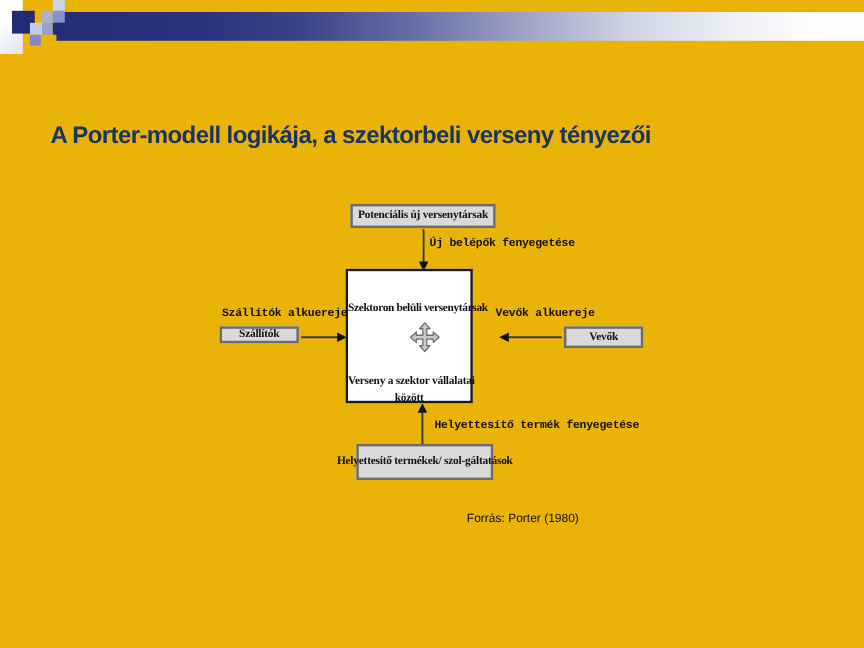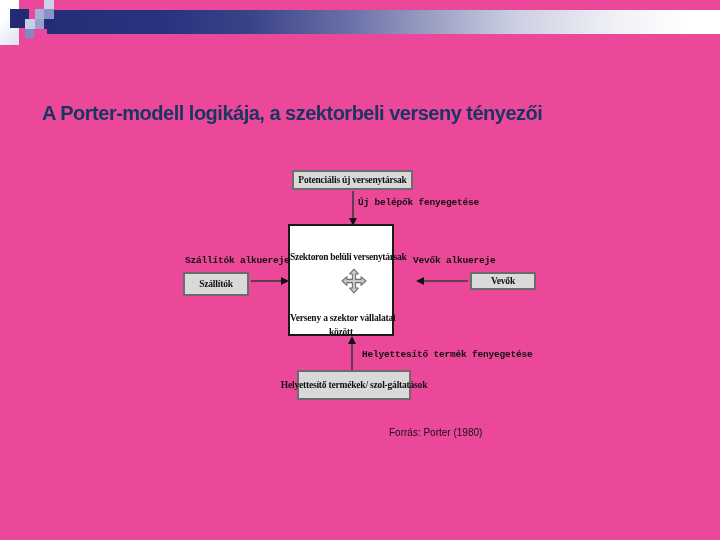--- a/index.html
+++ b/index.html
@@ -1,17 +1,17 @@
 <!DOCTYPE html>
 <html style="--title-color: #1B3563; --bar-navy: #242D76; --box-fill: #D9D9D9; --box-border: #6B6B6B; --center-border: #1A1A1A; --line-color: #3A3A3A; --arrowhead-color: #111111; --text-color: #111111;"><head>
 <meta charset="utf-8">
 <style>
   html,body{margin:0;padding:0;background:#fff;}
   .slide{
-    position:relative;width:720px;height:540px;background:#ec4899;
+    position:relative;width:720px;height:540px;background:#eab308;
     overflow:hidden;font-family:"Liberation Sans",sans-serif;
   }
   
   .hdr-bar{
     position:absolute;left:47px;top:10px;width:673px;height:24px;
     background:linear-gradient(to right,
       var(--bar-navy) 0%, #2a3380 18%, #3a4288 30%, #6a71a8 45%,
       #9ea3c6 58%, #cdd0e2 70%, #eff0f6 84%, #ffffff 95%);
   }
   .hdr-strip{
@@ -99,21 +99,21 @@
     <svg class="move-icon" width="26" height="26" viewBox="0 0 24 24">
       <path d="M12 1 L16 5.5 H13.5 V10.5 H18.5 V8 L23 12 L18.5 16 V13.5 H13.5 V18.5 H16 L12 23 L8 18.5 H10.5 V13.5 H5.5 V16 L1 12 L5.5 8 V10.5 H10.5 V5.5 H8 Z" fill="#C9C9C9" stroke="#6F6F6F" stroke-width="1" stroke-linejoin="round"></path>
     </svg>
     <div class="center-line2 dg-text">
       <div style="white-space:nowrap;">Verseny a szektor vállalatai</div>
       <div>között</div>
     </div>
   </div>
 
   <div class="lbl dg-text" style="left:185px;top:255px;width:100px;text-align:right;">Szállítók alkuereje</div>
-  <div class="box" style="left:183px;top:272px;width:66px;height:24px;">
+  <div class="box" style="left:183px;top:272px;width:66px;height:14px;">
     <span>Szállítók</span>
   </div>
 
   <div class="lbl dg-text" style="left:413px;top:255px;">Vevők alkuereje</div>
   <div class="box" style="left:470px;top:272px;width:66px;height:18px;text-align:center;">
     <span>Vevők</span>
   </div>
 
   <div class="lbl dg-text" style="left:362px;top:349px;">Helyettesítő termék fenyegetése</div>
   <div class="box" style="left:297px;top:370px;width:114px;height:30px;flex-direction:row;line-height:12px;">

